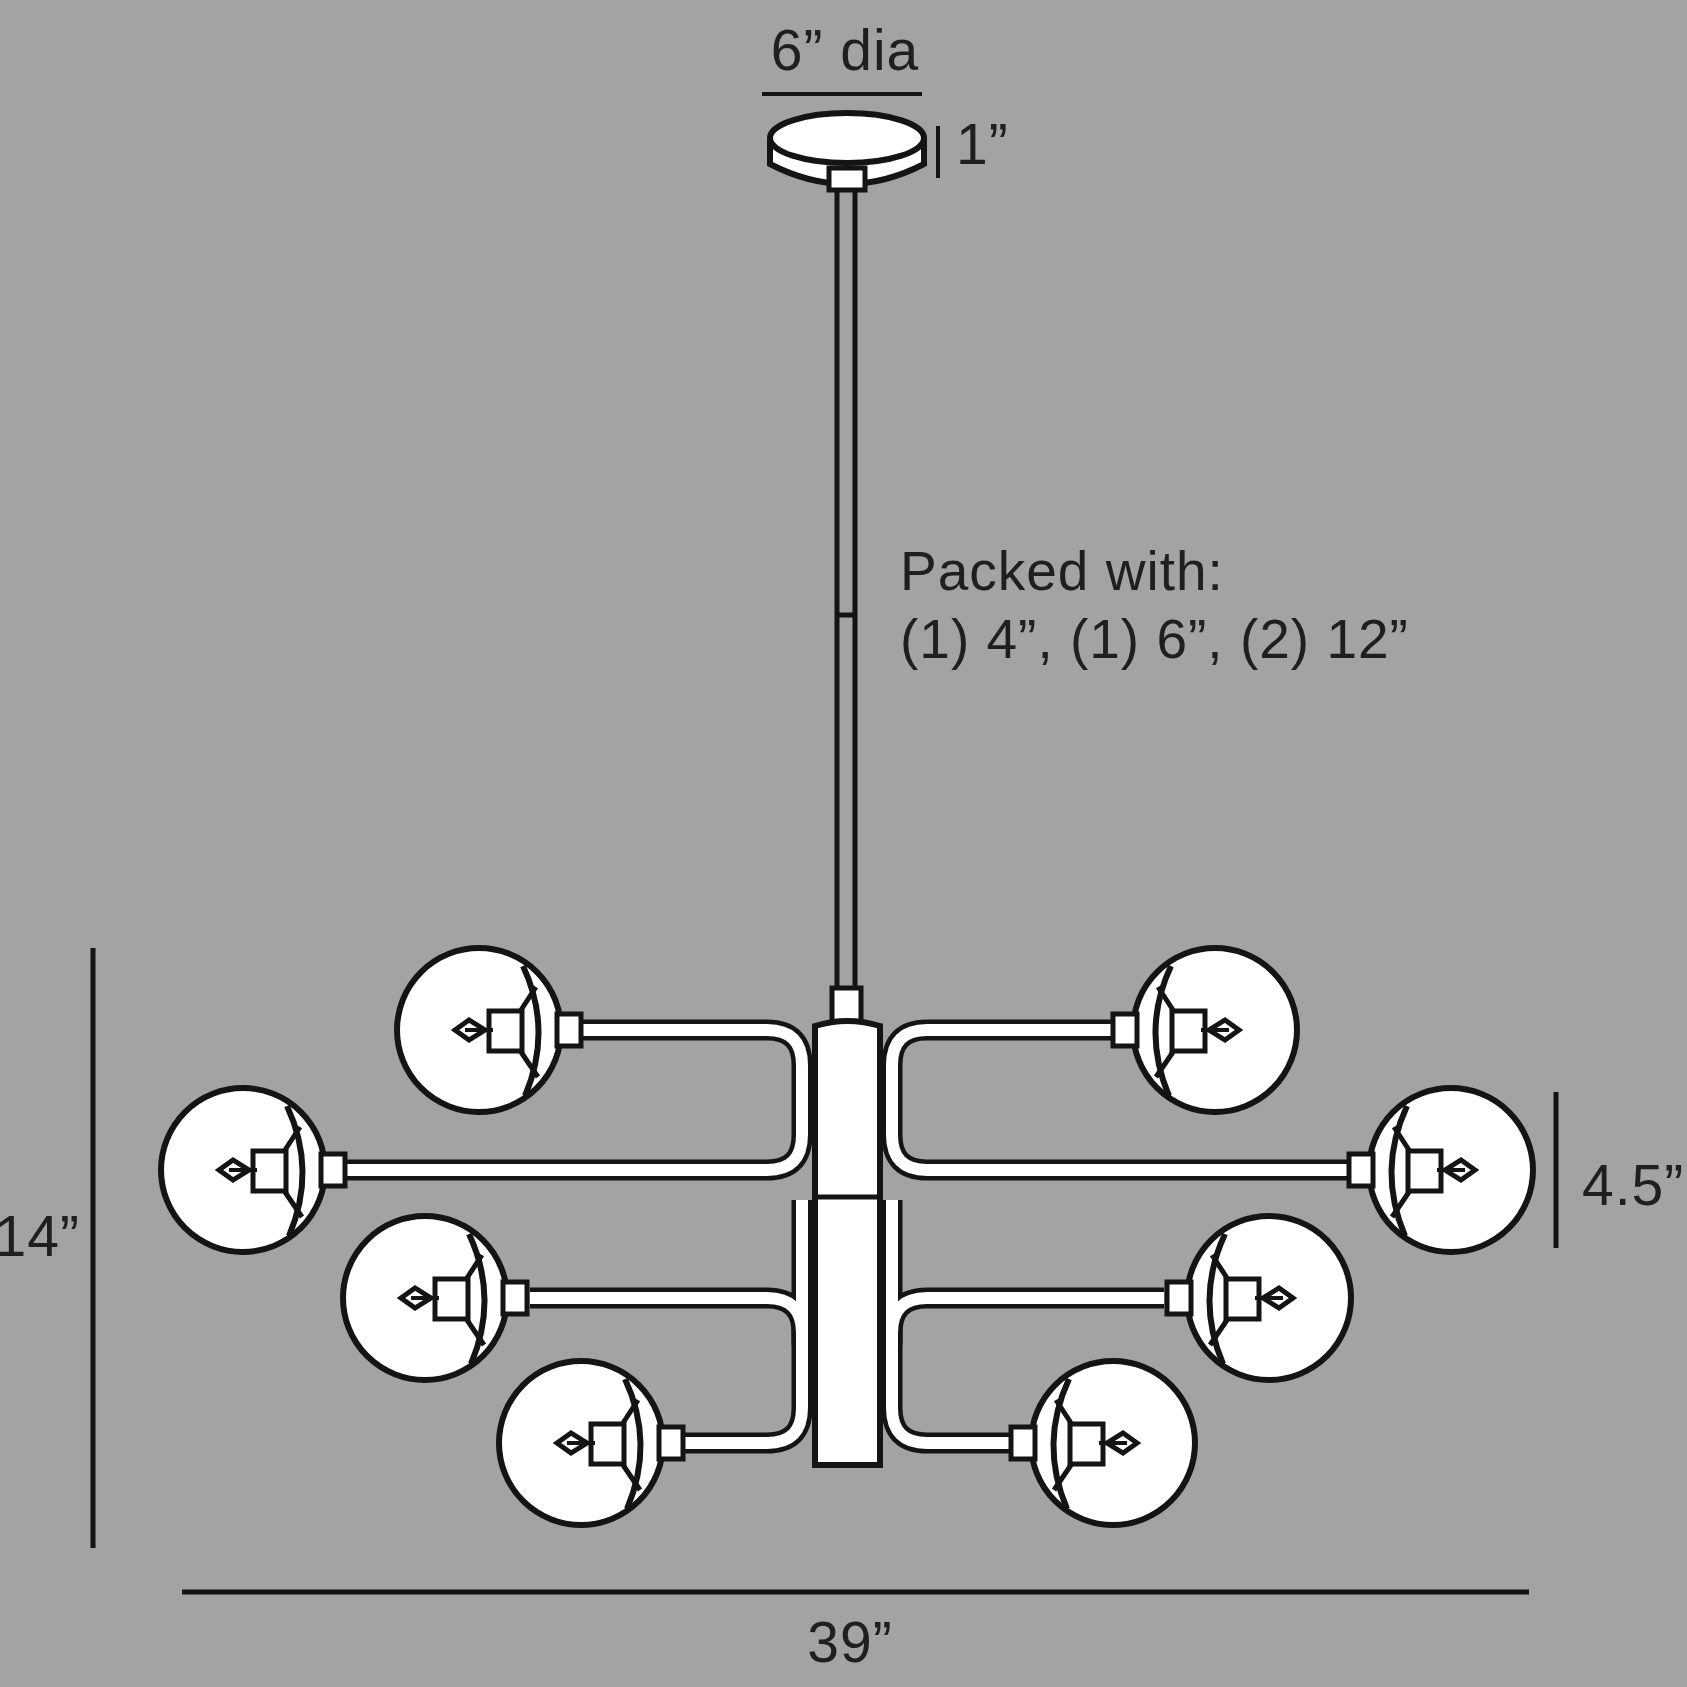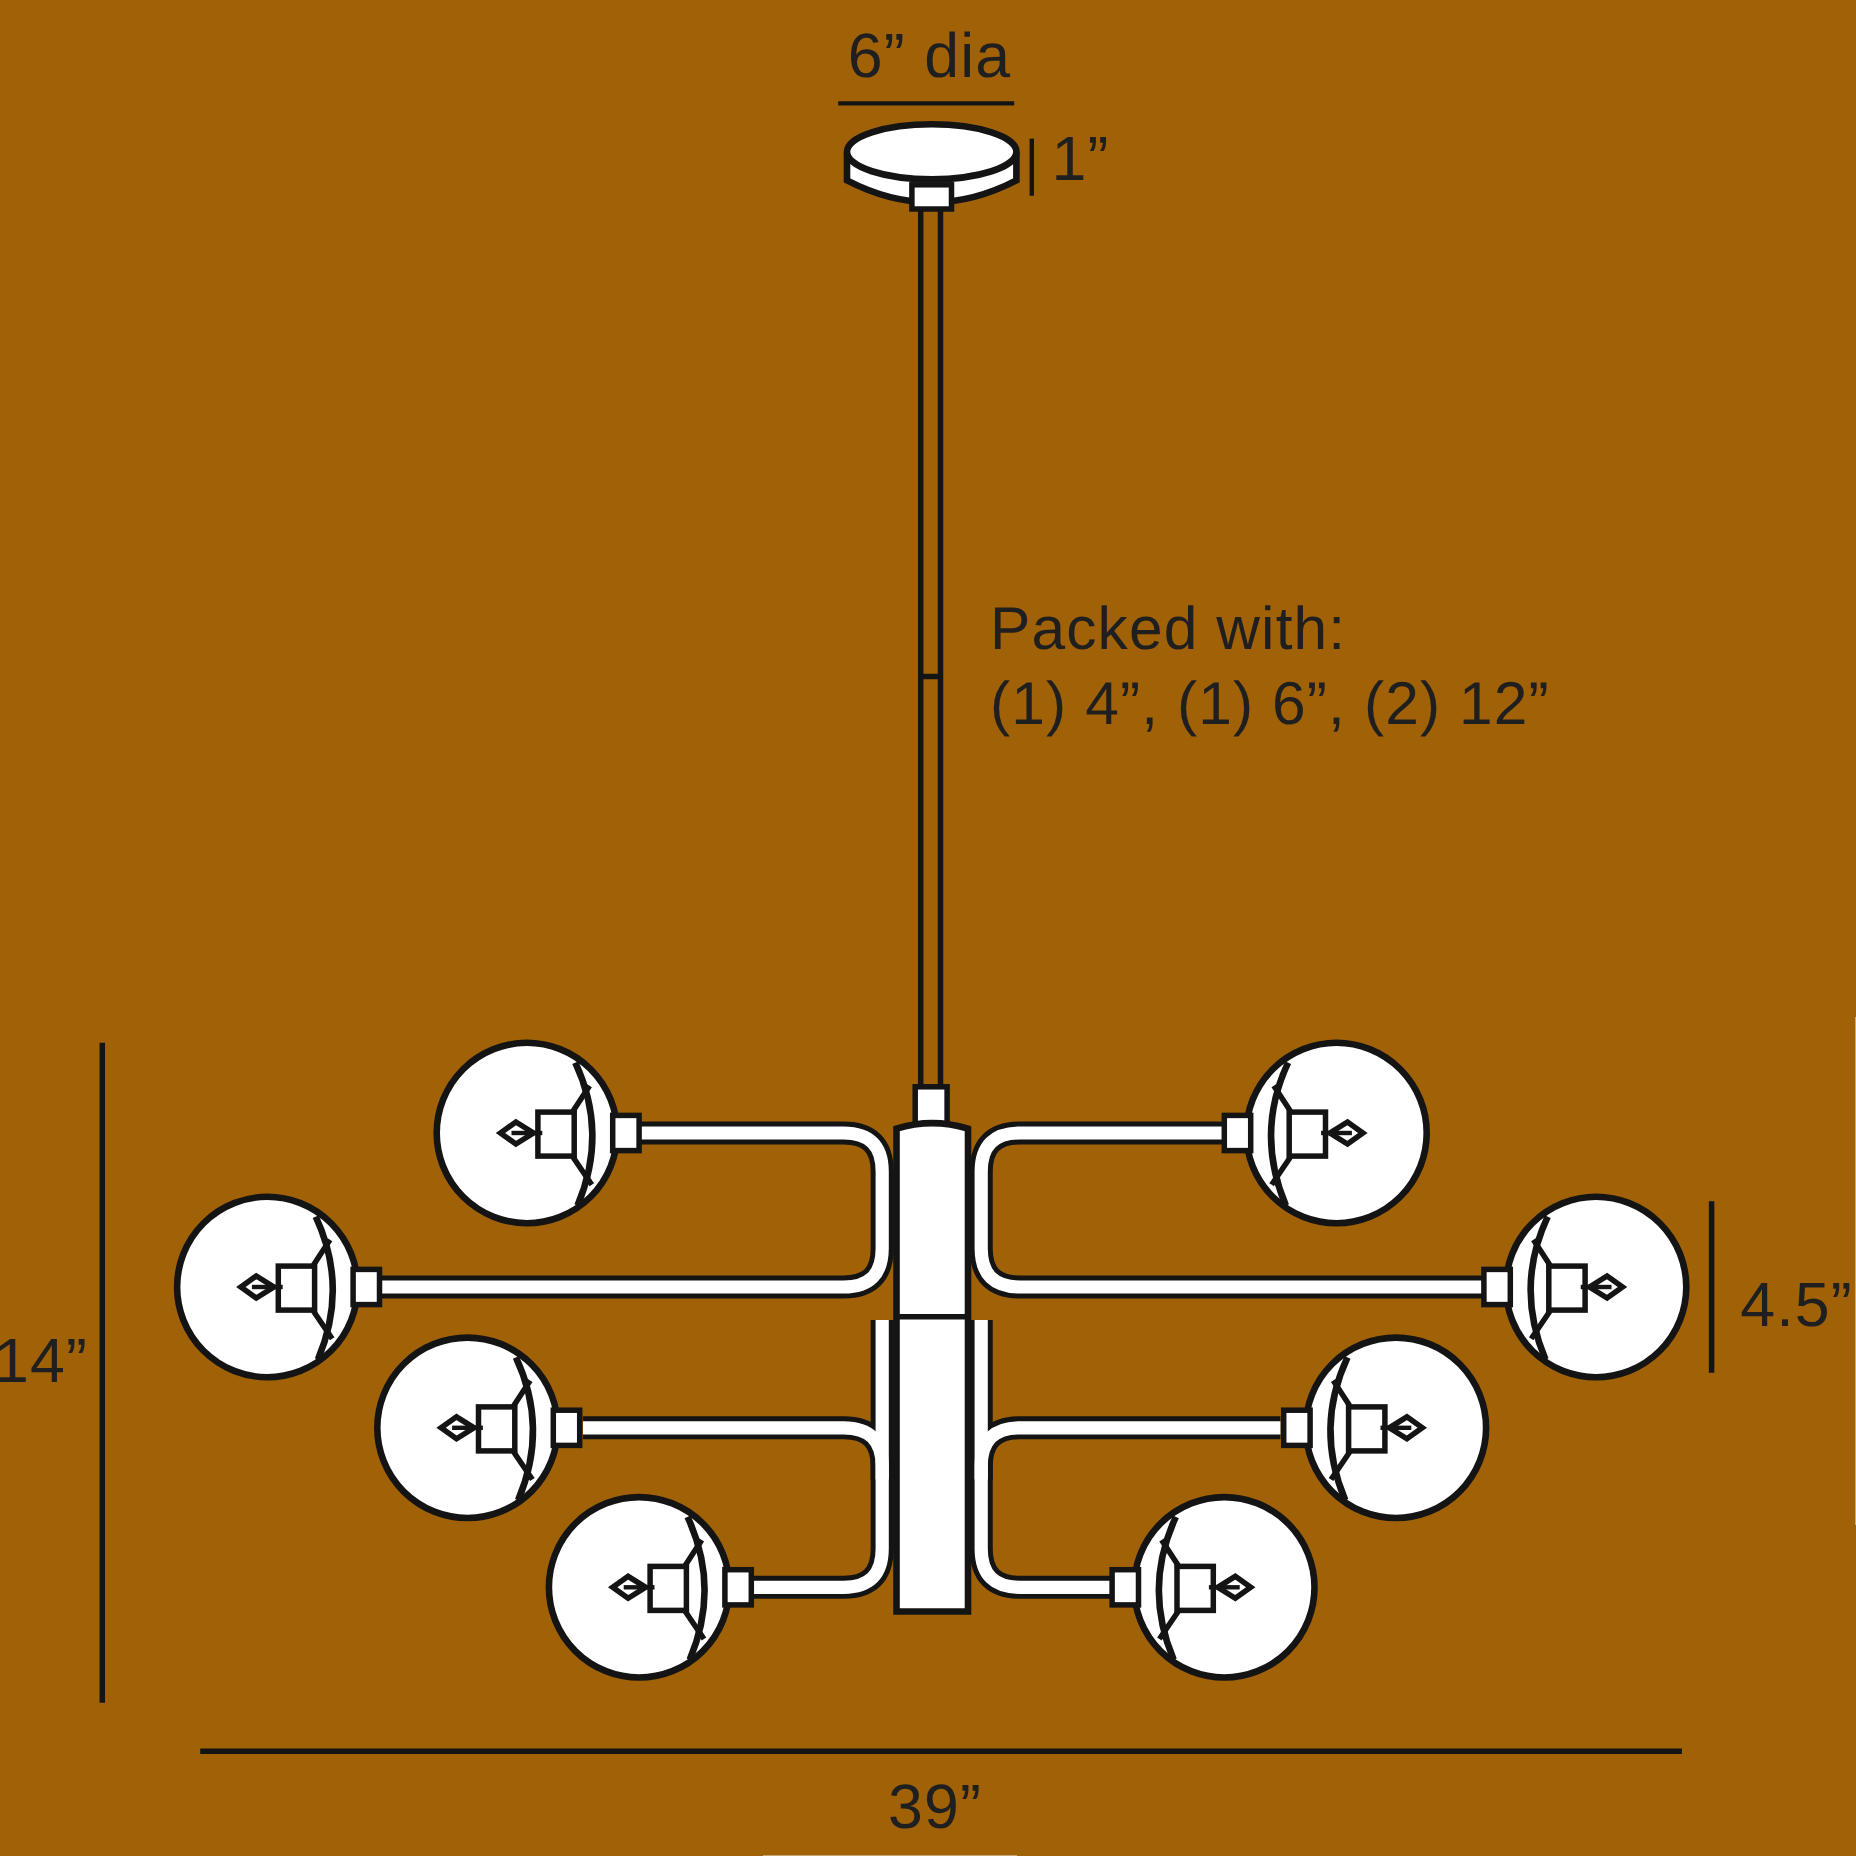--- a/index.html
+++ b/index.html
@@ -1,16 +1,16 @@
 <!DOCTYPE html>
 <html><head>
 <meta charset="utf-8">
 <style>
   html,body{margin:0;padding:0;background:#fff;}
-  .canvas{width:1687px;height:1687px;position:relative;background:#a16207;overflow:hidden;}
+  .canvas{width:1687px;height:1687px;position:relative;background:#a3a3a3;overflow:hidden;}
   svg{display:block;}
   text{font-family:"Liberation Sans","DejaVu Sans",sans-serif;fill:#1f1f1f;letter-spacing:1px;}
   .dim-label{font-size:57px;}
   .note-label{font-size:55px;}
 </style>
 </head>
 <body>
 
 <div class="canvas">
 <svg viewBox="0 0 1687 1687" width="1687" height="1687">

